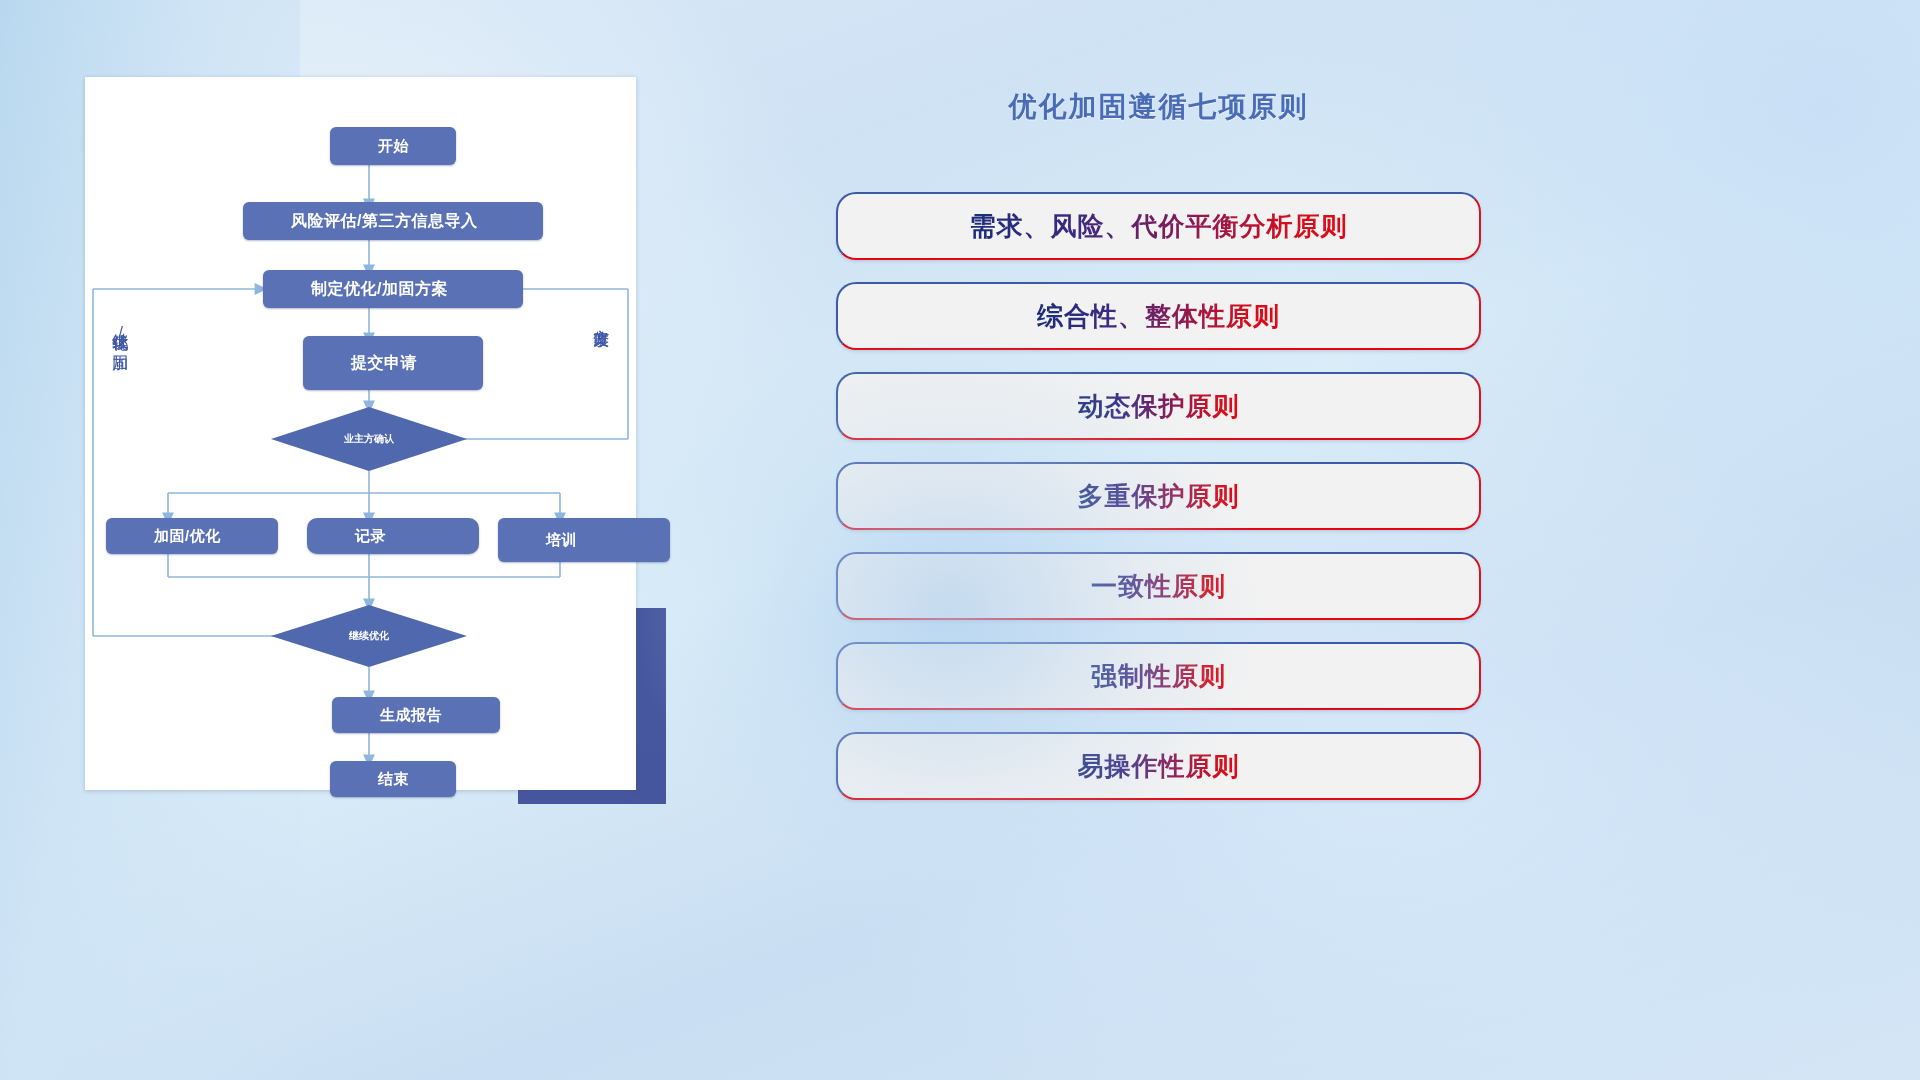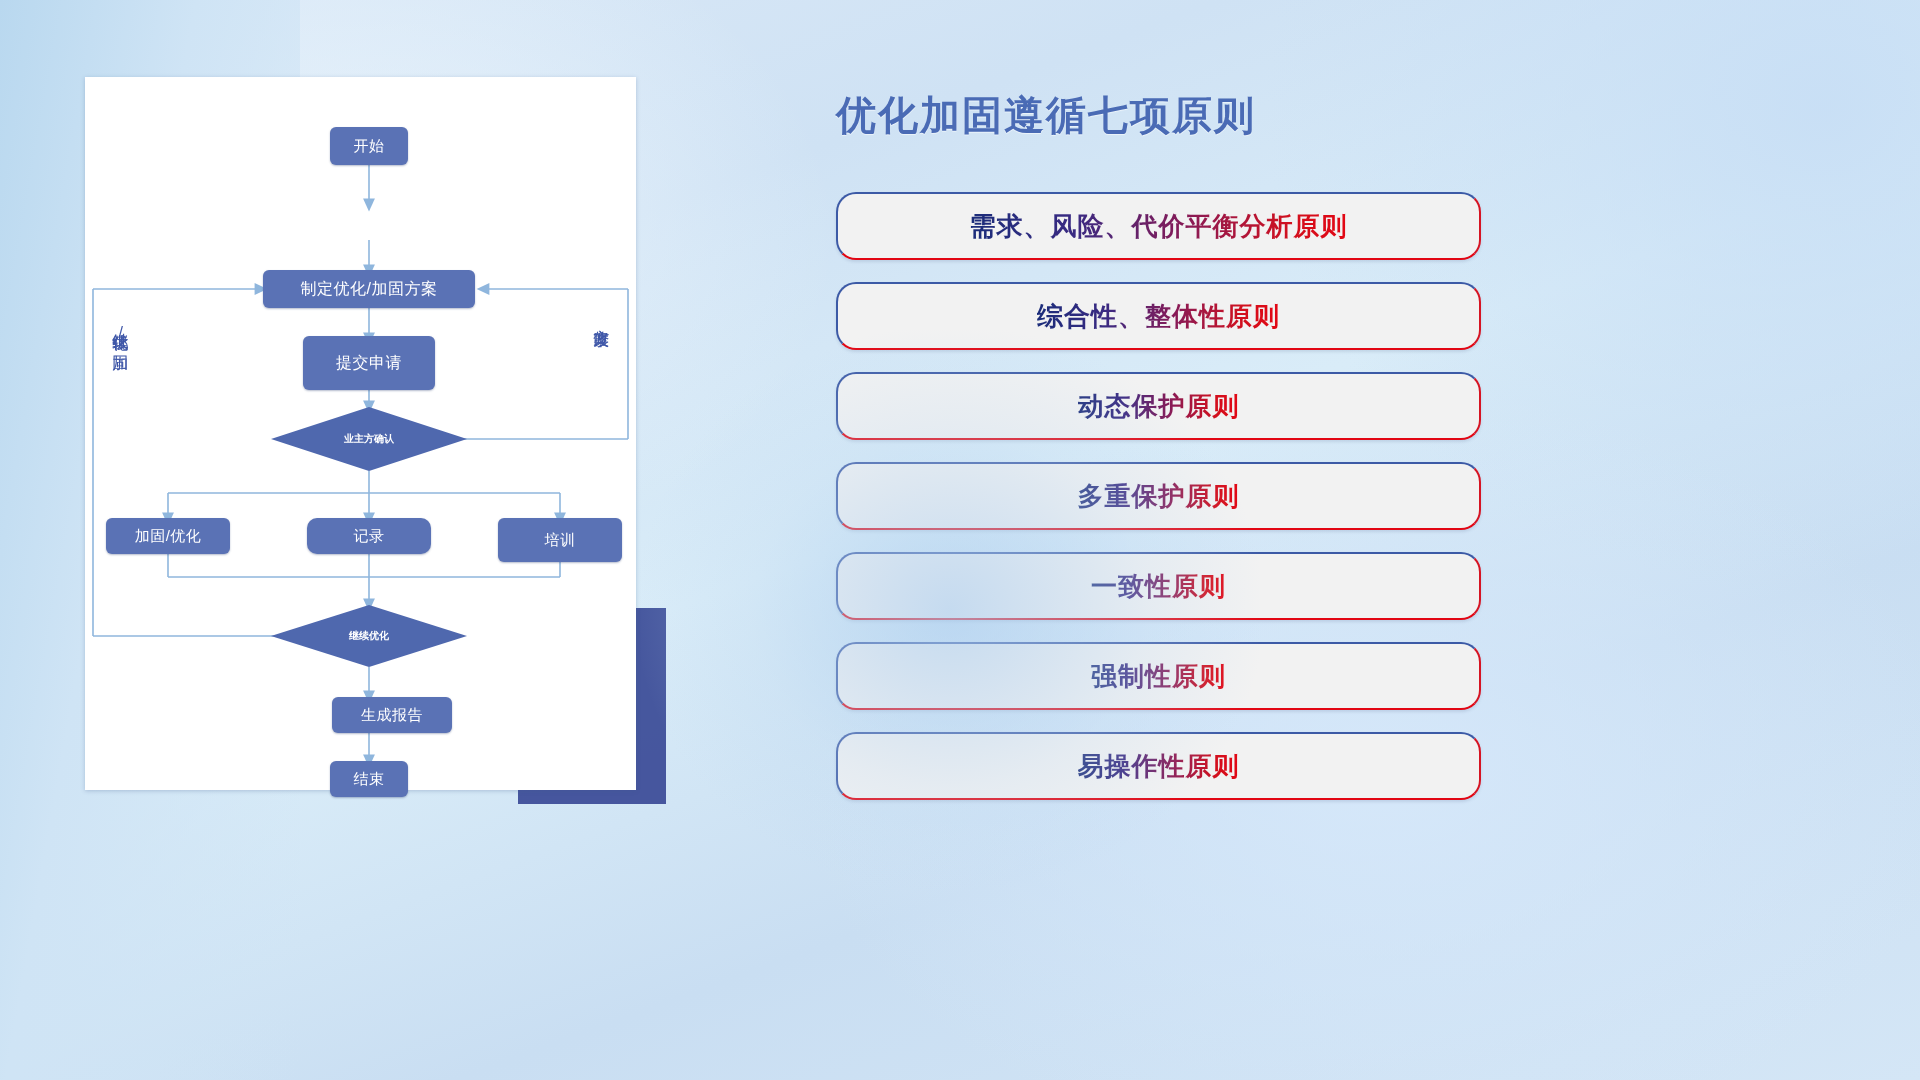--- a/index.html
+++ b/index.html
@@ -64,28 +64,28 @@
     left: 0; top: 0;
     width: 551px; height: 713px;
   }
 
   
   .node {
     position: absolute;
     background: #5a72b5;
     border-radius: 6px;
     color: #ffffff;
-    font-weight: normal;
+    font-weight: bold;
     display: flex;
     align-items: center;
-    justify-content: center;
     box-shadow: 0 1px 2px rgba(40,60,110,0.35);
     letter-spacing: 0.5px;
     white-space: nowrap;
     z-index: 3;
+    padding-left: 48px;
   }
   .node.small { font-size: 15px; }
   .node.mid   { font-size: 16px; }
 
   
   .diamond {
     position: absolute;
     z-index: 3;
   }
   .diamond .dshape {
@@ -120,21 +120,22 @@
     z-index: 4;
     white-space: nowrap;
   }
 
   
   .panel-title {
     position: absolute;
     left: 836px;
     top: 88px;
     width: 645px;
-    font-size: 40px;
+    text-align: center;
+    font-size: 28px;
     font-weight: bold;
     color: #4a6bb5;
     letter-spacing: 2px;
     text-shadow: 0 1px 1px rgba(255,255,255,0.6);
   }
   .principles {
     position: absolute;
     left: 836px;
     top: 192px;
     width: 645px;
@@ -214,20 +215,23 @@
         <line x1="347" y1="362" x2="543" y2="362"></line>
         <line x1="543" y1="362" x2="543" y2="212"></line>
         <line x1="543" y1="212" x2="398" y2="212" marker-end="url(#arr)"></line>
       </g>
     </svg>
 
     <div class="node small" style="left:245px; top:50px; width:78px; height:38px;">
       <span>开始</span>
     </div>
 
+    <div class="node mid" style="left:158px; top:125px; width:252px; height:38px;">
+      <span>风险评估/第三方信息导入</span>
+    </div>
 
     <div class="node mid" style="left:178px; top:193px; width:212px; height:38px;">
       <span>制定优化/加固方案</span>
     </div>
 
     <div class="node mid" style="left:218px; top:259px; width:132px; height:54px;">
       <span>提交申请</span>
     </div>
 
     <div class="diamond" style="left:186px; top:330px; width:196px; height:64px;">

